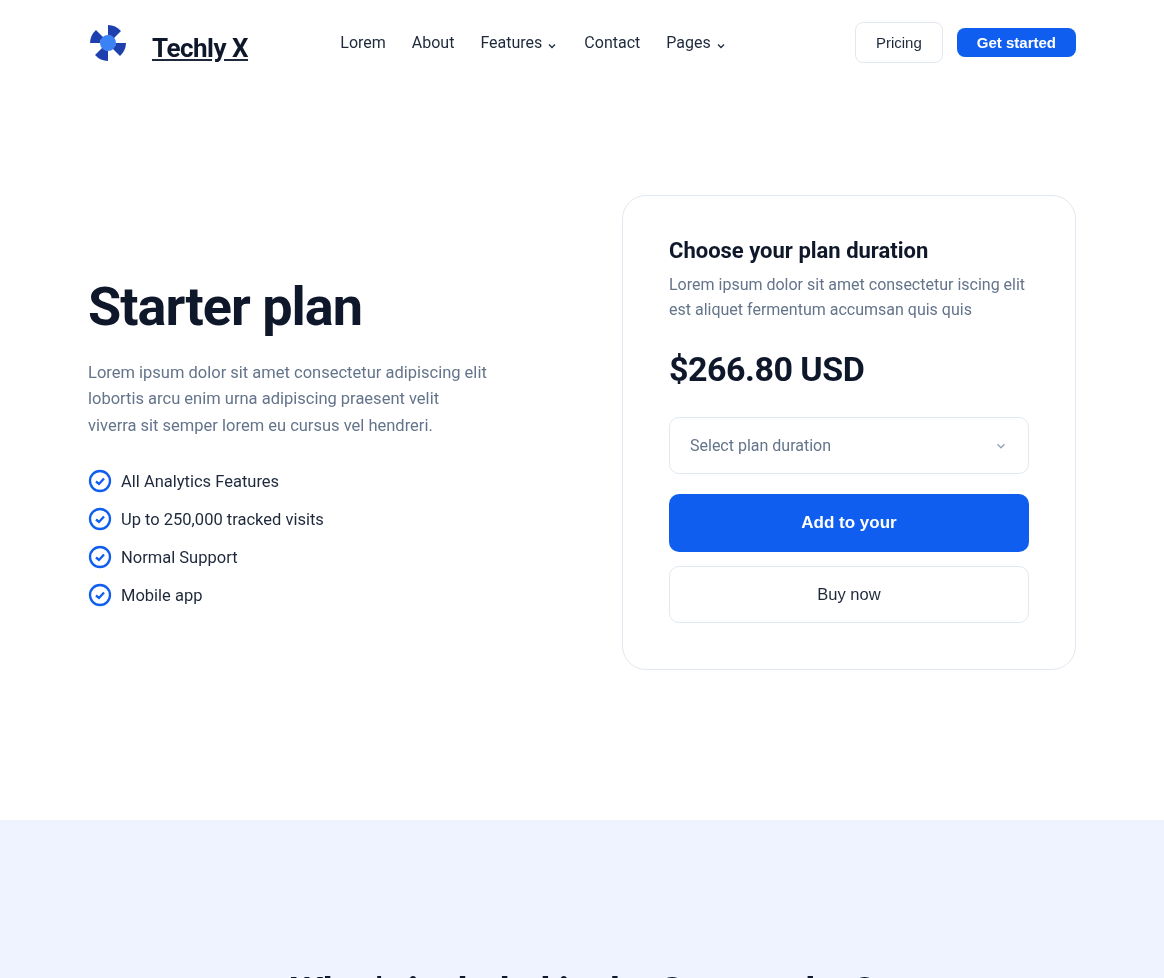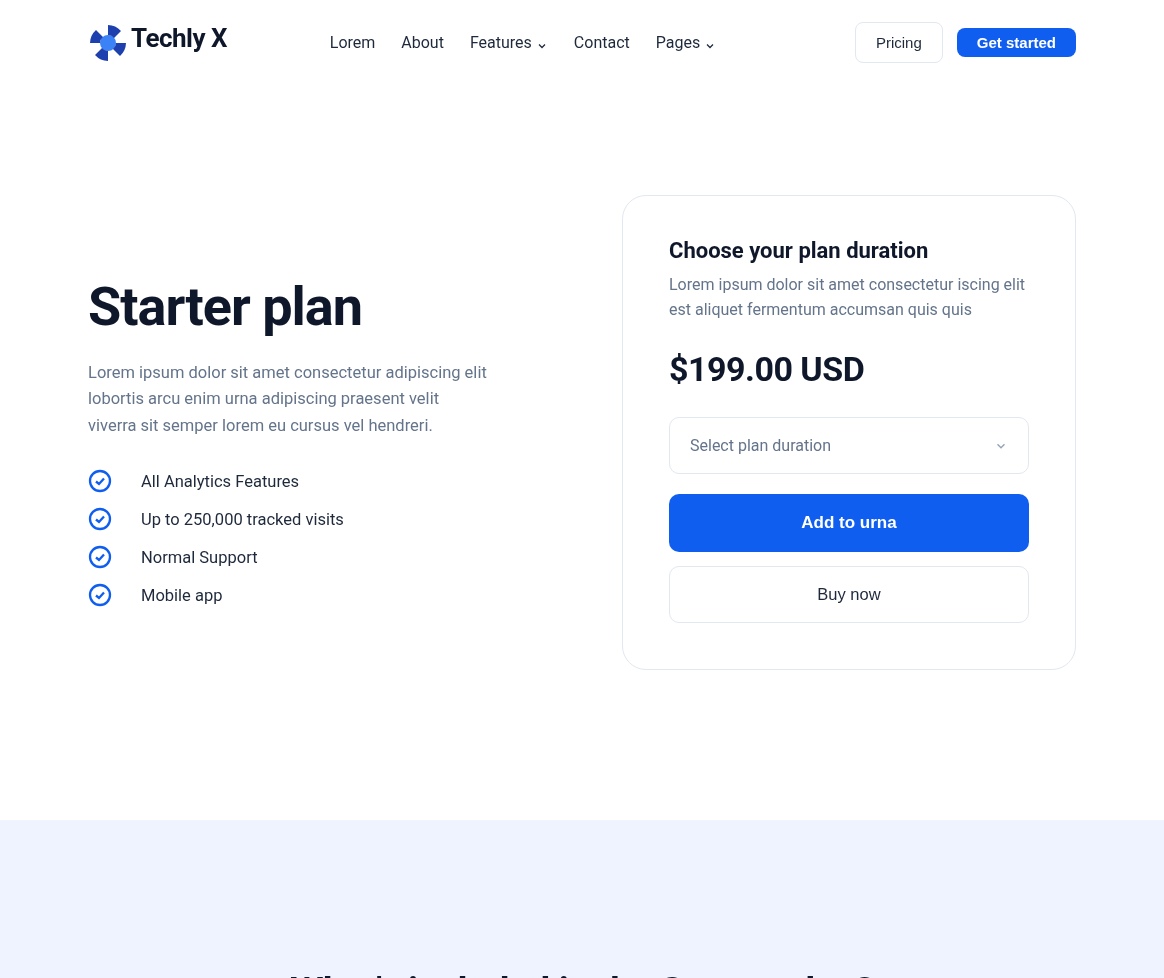--- a/index.html
+++ b/index.html
@@ -21,22 +21,23 @@
   }
   
   header {
     display: flex;
     align-items: center;
     justify-content: space-between;
     padding: 22px 88px;
   }
   .logo-wrap {
     display: flex;
-    align-items: flex-start;
-    gap: 3px;
+    align-items: flex-end;
+    gap: 24px;
+    text-decoration: underline;
   }
   .logo-icon {
     width: 40px;
     height: 40px;
     position: relative;
   }
   .logo-text {
     font-size: 26px;
     font-weight: 700;
     color: var(--navy-dark);
@@ -109,21 +110,21 @@
     margin-top: 22px;
     max-width: 400px;
   }
   ul.features {
     list-style: none;
     margin-top: 30px;
   }
   ul.features li {
     display: flex;
     align-items: center;
-    gap: 29px;
+    gap: 9px;
     margin-bottom: 14px;
     color: var(--navy);
     font-size: 16.5px;
   }
   .check-circle {
     width: 24px;
     height: 24px;
     flex-shrink: 0;
   }
   
@@ -284,29 +285,29 @@
             </svg>
         </span>
         <span>Mobile app</span>
       </li>
     </ul>
   </div>
 
   <div class="card">
     <h2>Choose your plan duration</h2>
     <p class="sub">Lorem ipsum dolor sit amet consectetur iscing elit est aliquet fermentum accumsan quis quis</p>
-    <div class="price">$199.00 USD</div>
+    <div class="price">$266.80 USD</div>
     <div class="select">
       <span>Select plan duration</span>
       <span class="chev" style="width:14px;height:14px;">
         <svg viewBox="0 0 24 24" fill="none" stroke="#94a3b8" stroke-width="2.3">
             <polyline points="6 9 12 15 18 9"></polyline>
           </svg>
       </span>
     </div>
-    <button class="btn-cart">Add to urna</button>
+    <button class="btn-cart">Add to your</button>
     <button class="btn-buy">Buy now</button>
   </div>
 </main>
 
 <section class="bottom">
   <h2>What's included in the Starter plan?</h2>
 </section>
 
 </body></html>

